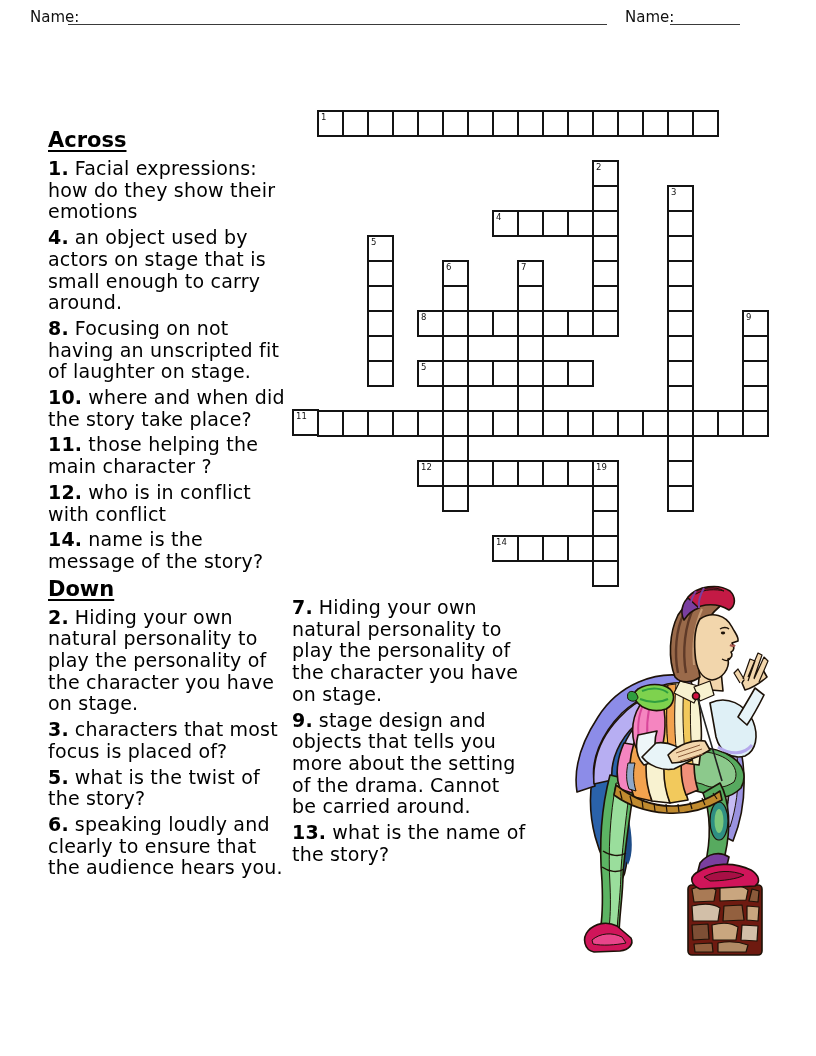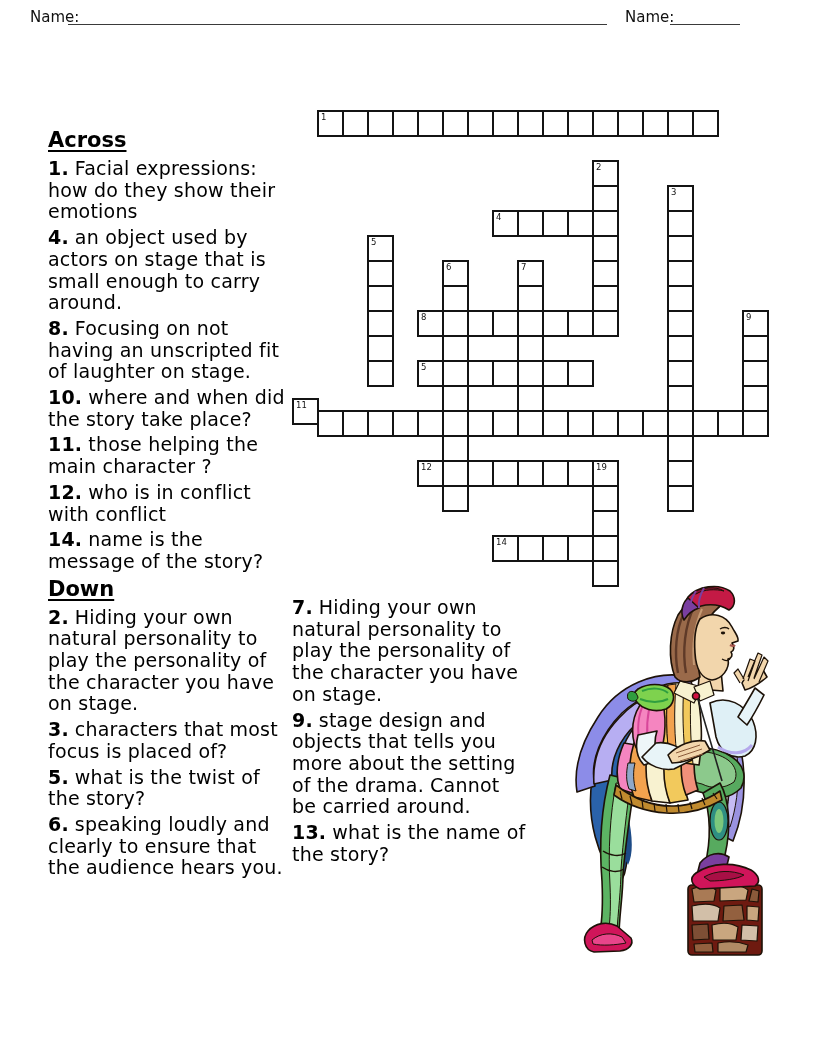--- a/index.html
+++ b/index.html
@@ -141,21 +141,21 @@
       <div class="cell" style="left: 450px; top: 250px;"></div>
       <div class="cell" style="left: 450px; top: 275px;"></div>
       <div class="cell" style="left: 450px; top: 300px;"></div>
       <div class="cell" style="left: 125px; top: 250px;">
         <span class="num">5</span>
       </div>
       <div class="cell" style="left: 175px; top: 250px;"></div>
       <div class="cell" style="left: 200px; top: 250px;"></div>
       <div class="cell" style="left: 250px; top: 250px;"></div>
       <div class="cell" style="left: 275px; top: 250px;"></div>
-      <div class="cell" style="left: 0px; top: 288px;">
+      <div class="cell" style="left: 0px; top: 299px;">
         <span class="num">11</span>
       </div>
       <div class="cell" style="left: 25px; top: 300px;"></div>
       <div class="cell" style="left: 50px; top: 300px;"></div>
       <div class="cell" style="left: 75px; top: 300px;"></div>
       <div class="cell" style="left: 100px; top: 300px;"></div>
       <div class="cell" style="left: 125px; top: 300px;"></div>
       <div class="cell" style="left: 175px; top: 300px;"></div>
       <div class="cell" style="left: 200px; top: 300px;"></div>
       <div class="cell" style="left: 250px; top: 300px;"></div>

